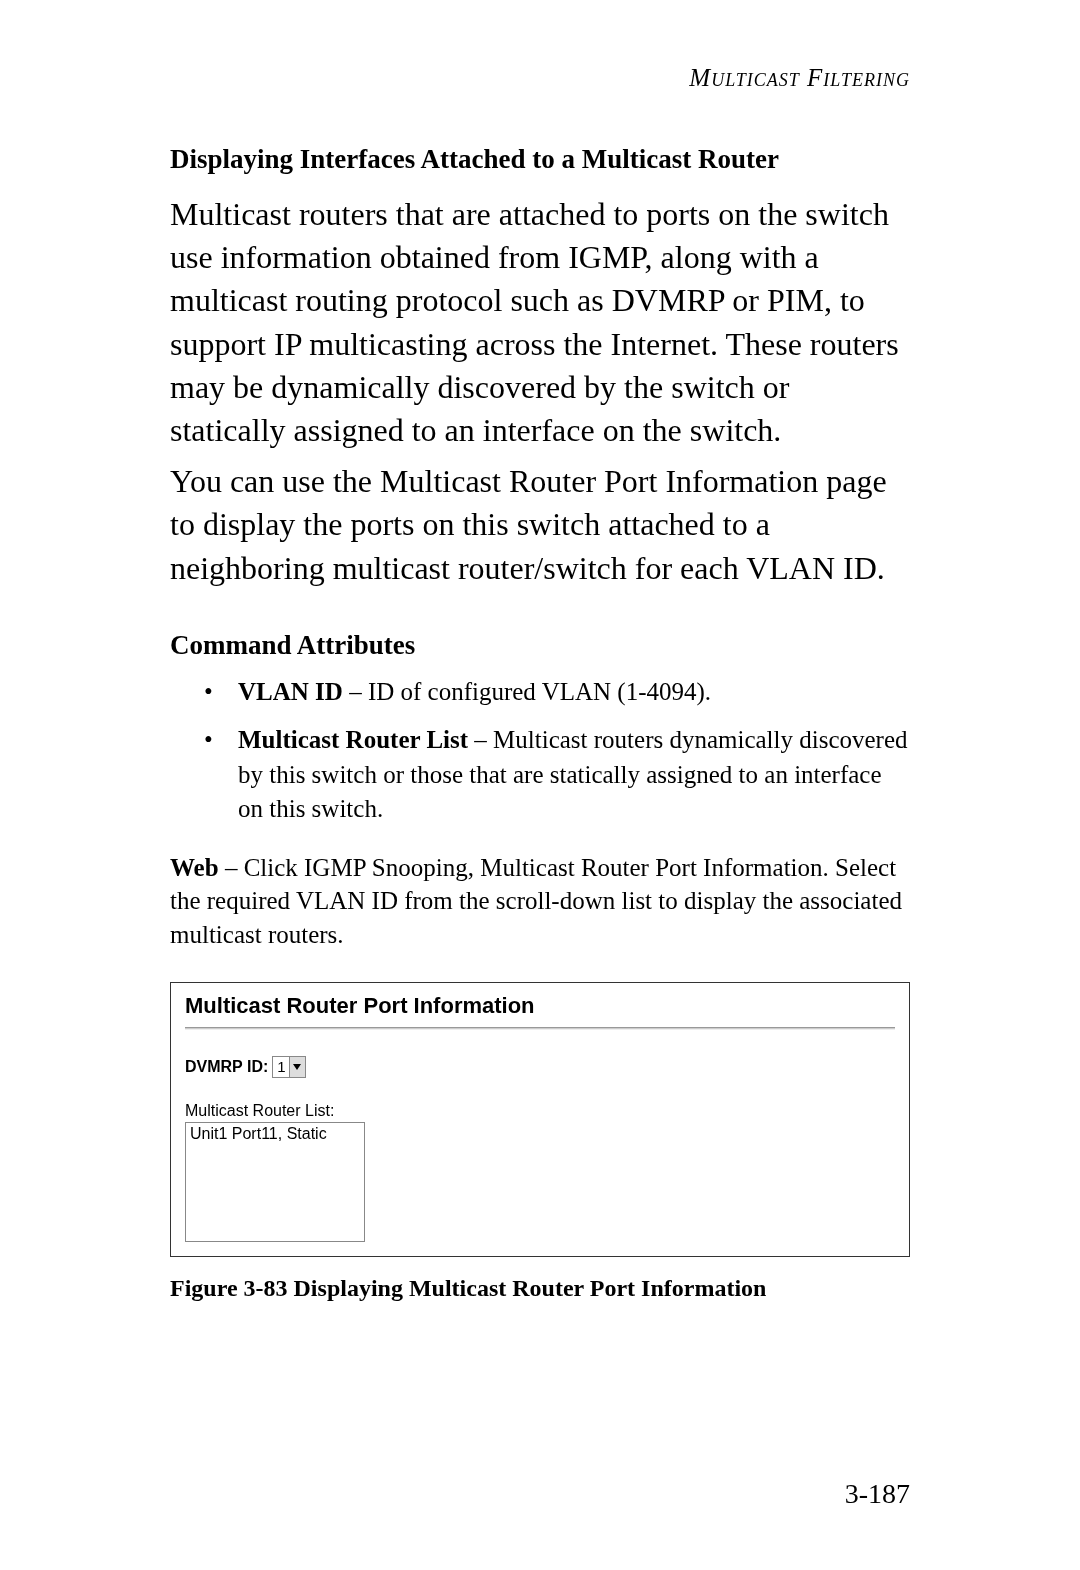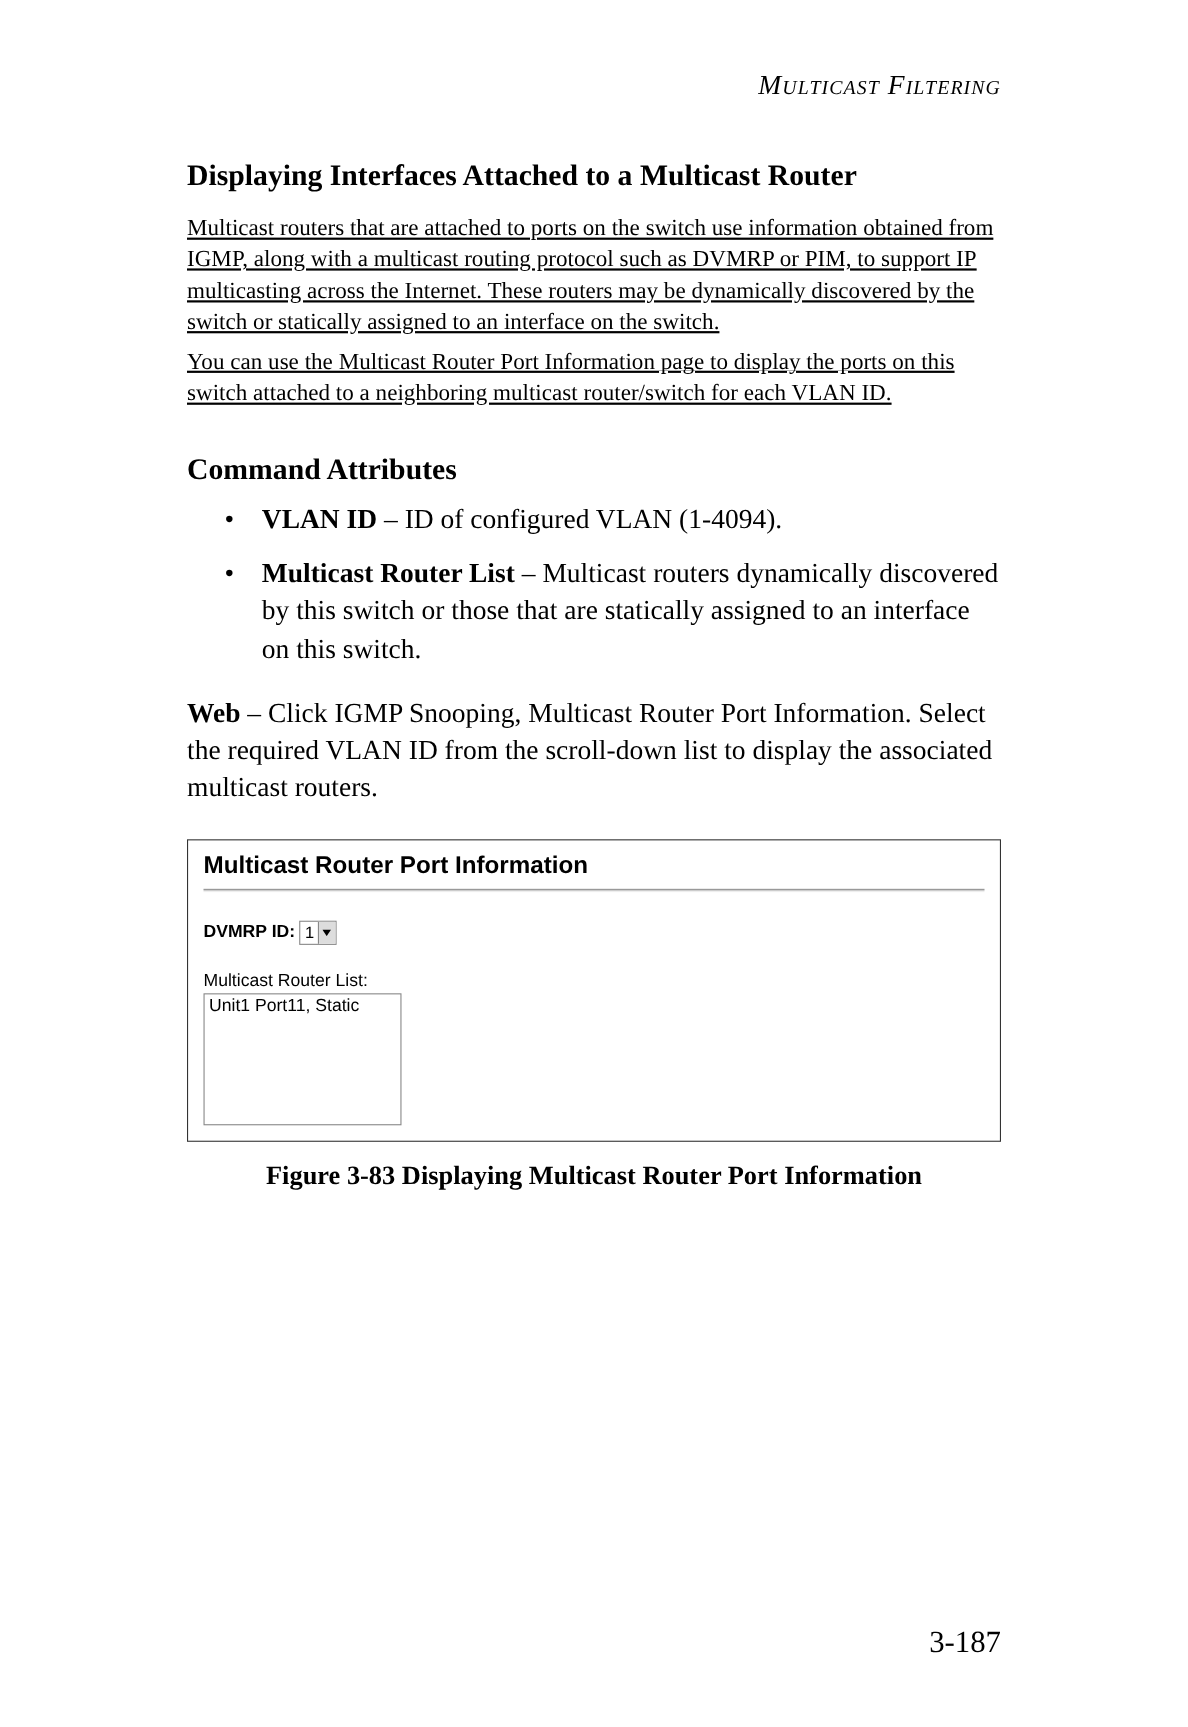--- a/index.html
+++ b/index.html
@@ -26,24 +26,23 @@
       letter-spacing: 1px;
       margin-bottom: 52px;
       font-family: Garamond, Georgia, serif;
     }
     .section-title {
       font-weight: bold;
       font-size: 27px;
       margin-bottom: 18px;
     }
     .body-text {
-      font-size: 21px;
+      font-size: 32px;
       line-height: 1.35;
       margin-bottom: 8px;
-      text-decoration: underline;
     }
     .body-text + .body-text {
       margin-top: 2px;
     }
     .subsection-title {
       font-weight: bold;
       font-size: 27px;
       margin-top: 40px;
       margin-bottom: 14px;
     }
@@ -134,21 +133,21 @@
     .router-list-box {
       border: 1px solid #888;
       width: 180px;
       height: 120px;
       font-family: Arial, Helvetica, sans-serif;
       font-size: 16px;
       padding: 2px 4px;
       background: #fff;
     }
     .figure-caption {
-      text-align: center;
+      text-align: left;
       font-weight: bold;
       font-size: 24px;
       margin-top: 14px;
     }
     .page-number {
       position: absolute;
       bottom: 60px;
       right: 170px;
       font-size: 28px;
     }

